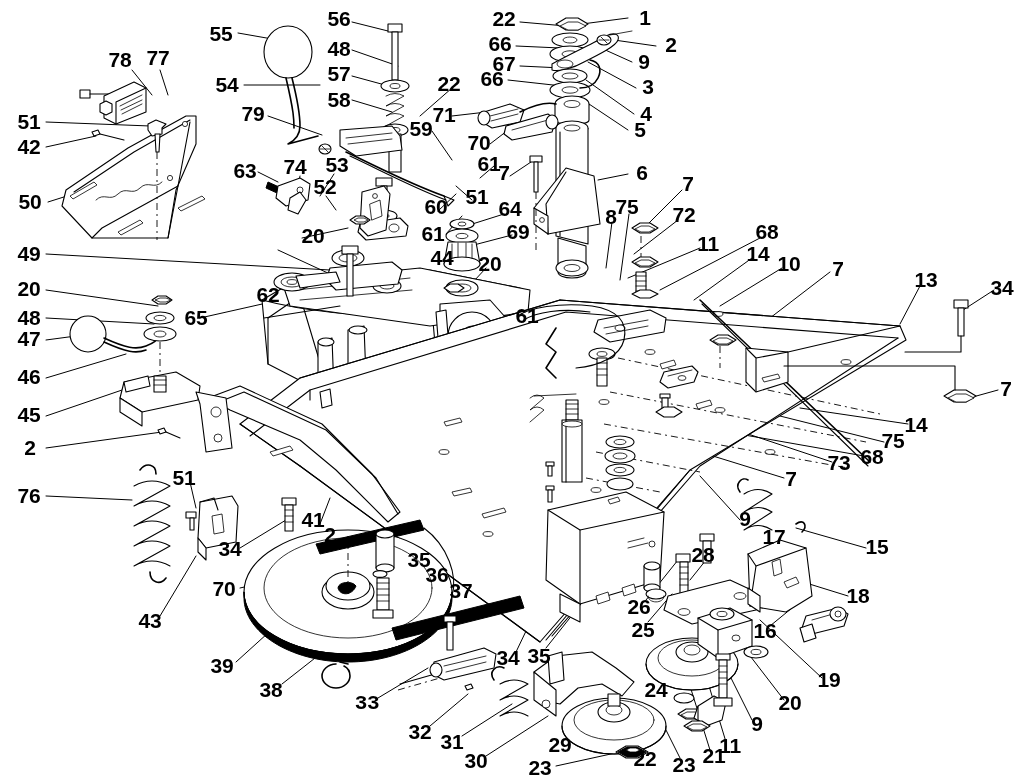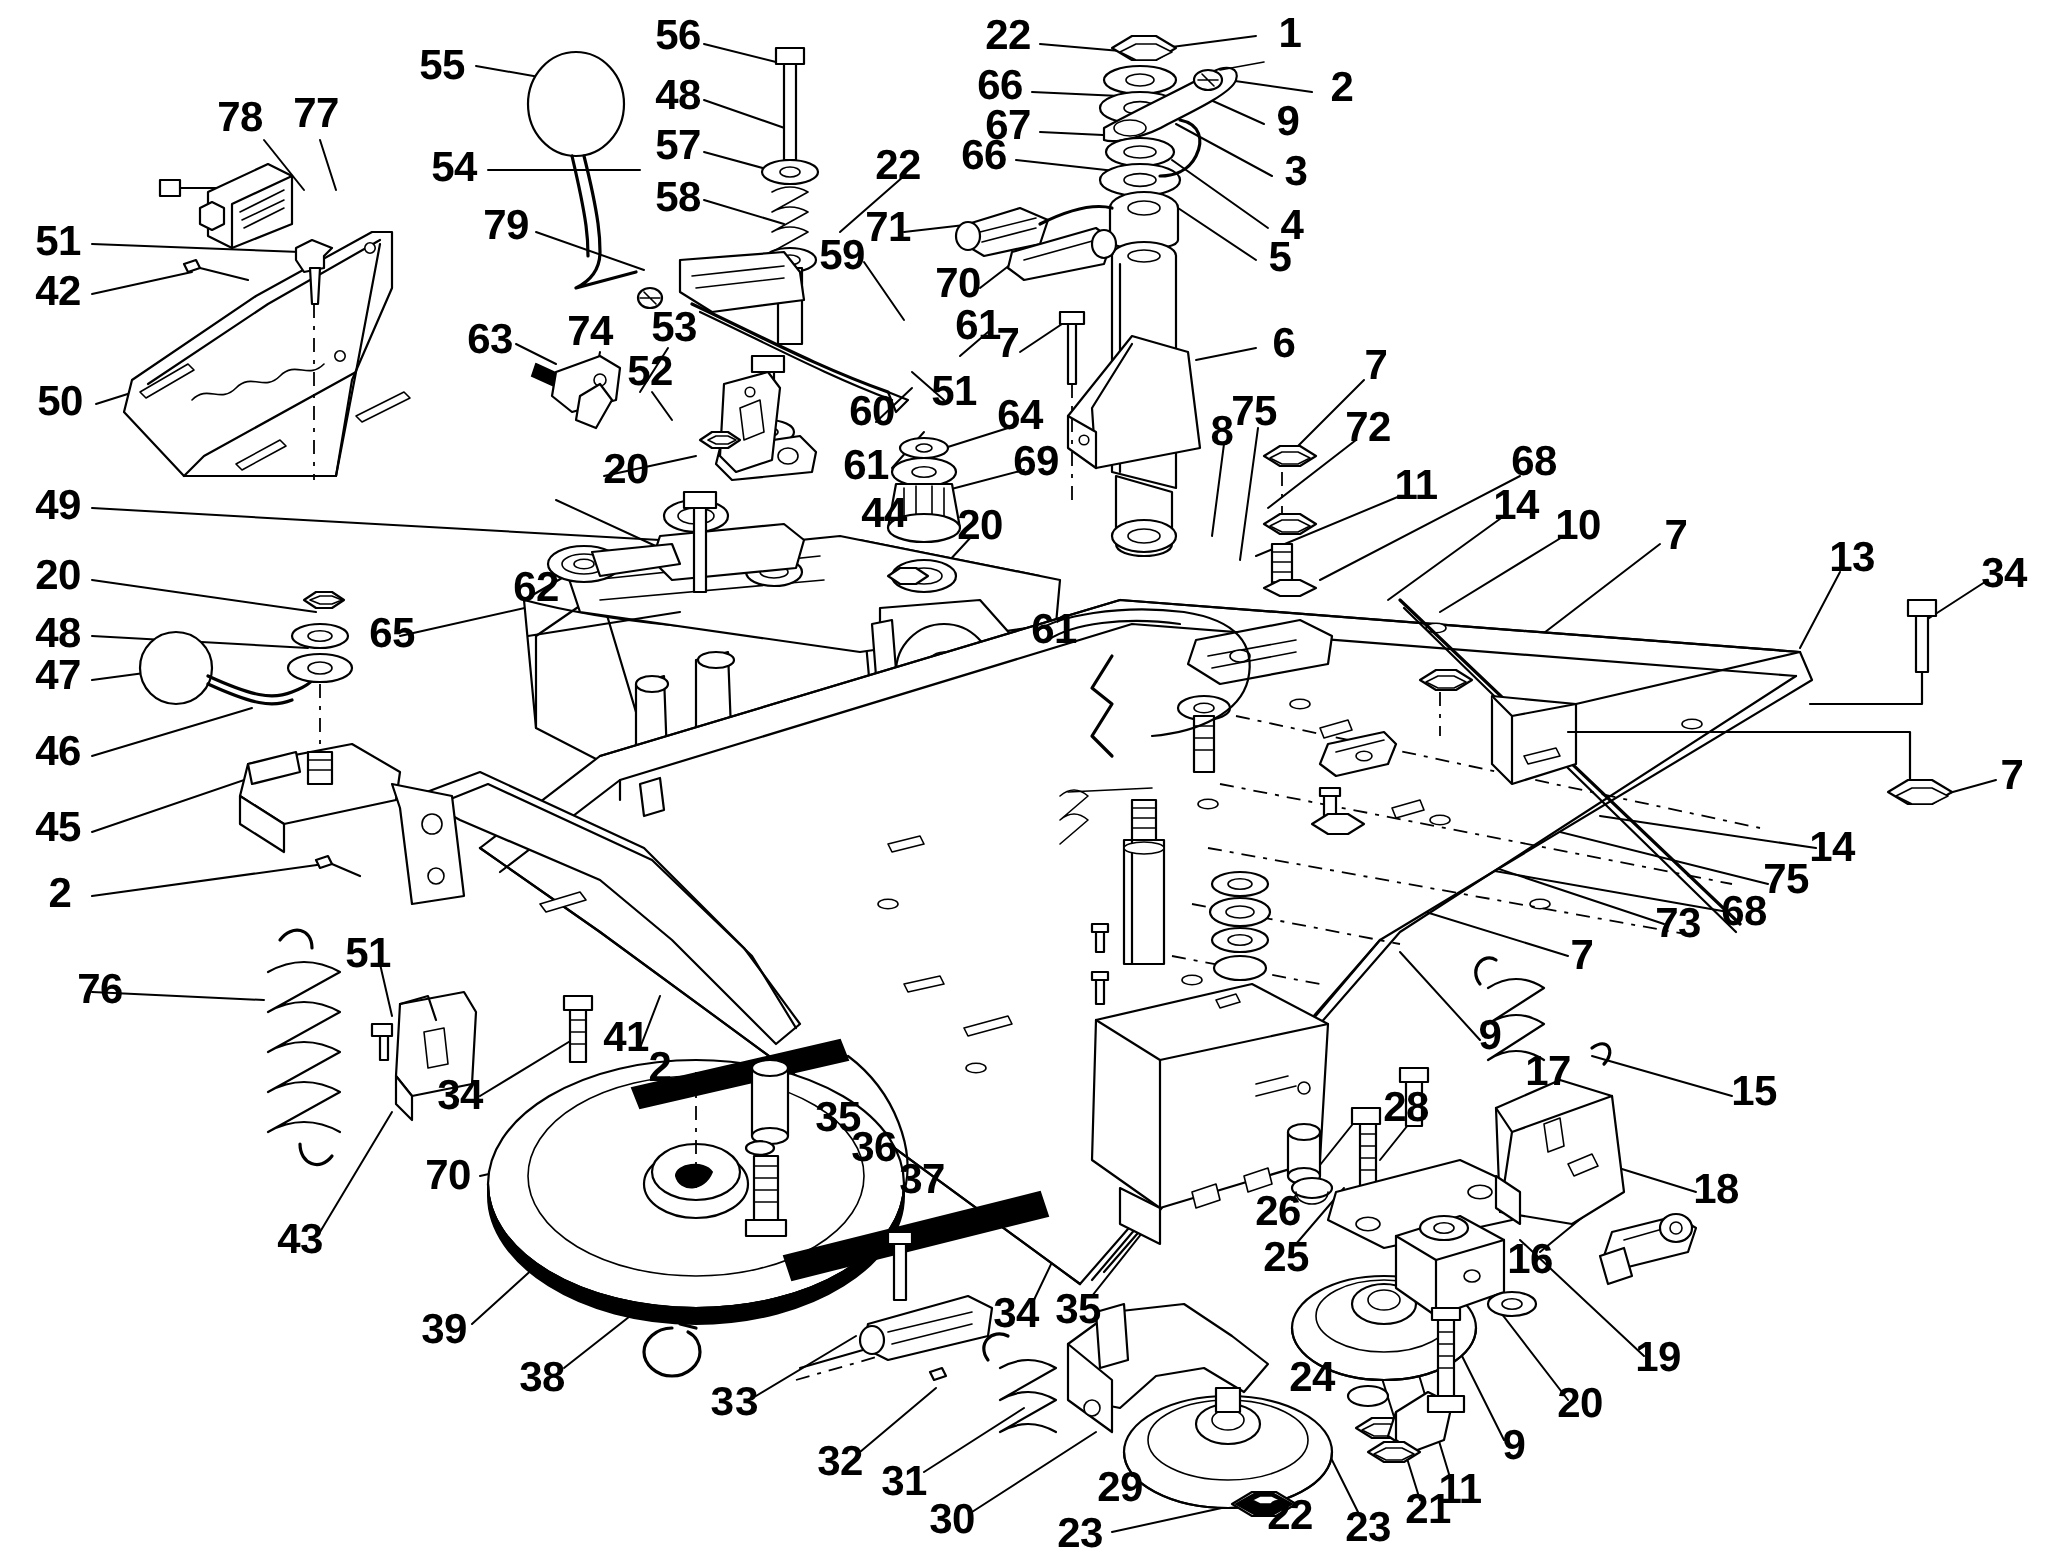--- a/index.html
+++ b/index.html
@@ -765,21 +765,21 @@
       <div class="callout" style="left: 539px; top: 655px;">35</div>
       <div class="callout" style="left: 643px; top: 629px;">25</div>
       <div class="callout" style="left: 639px; top: 606px;">26</div>
       <div class="callout" style="left: 656px; top: 689px;">24</div>
       <div class="callout" style="left: 703px; top: 554px;">28</div>
       <div class="callout" style="left: 230px; top: 548px;">34</div>
       <div class="callout" style="left: 313px; top: 519px;">41</div>
       <div class="callout" style="left: 330px; top: 534px;">2</div>
       <div class="callout" style="left: 150px; top: 620px;">43</div>
       <div class="callout" style="left: 184px; top: 477px;">51</div>
-      <div class="callout" style="left: 29px; top: 495px; margin-left: 21px;">76</div>
+      <div class="callout" style="left: 29px; top: 495px;">76</div>
       <div class="callout" style="left: 30px; top: 447px;">2</div>
       <div class="callout" style="left: 29px; top: 414px; text-align: right;">45</div>
       <div class="callout" style="left: 29px; top: 376px;">46</div>
       <div class="callout" style="left: 29px; top: 338px;">47</div>
       <div class="callout" style="left: 29px; top: 317px;">48</div>
       <div class="callout" style="left: 29px; top: 288px;">20</div>
       <div class="callout" style="left: 196px; top: 317px;">65</div>
       <div class="callout" style="left: 527px; top: 315px;">61</div>
     </div>
 

